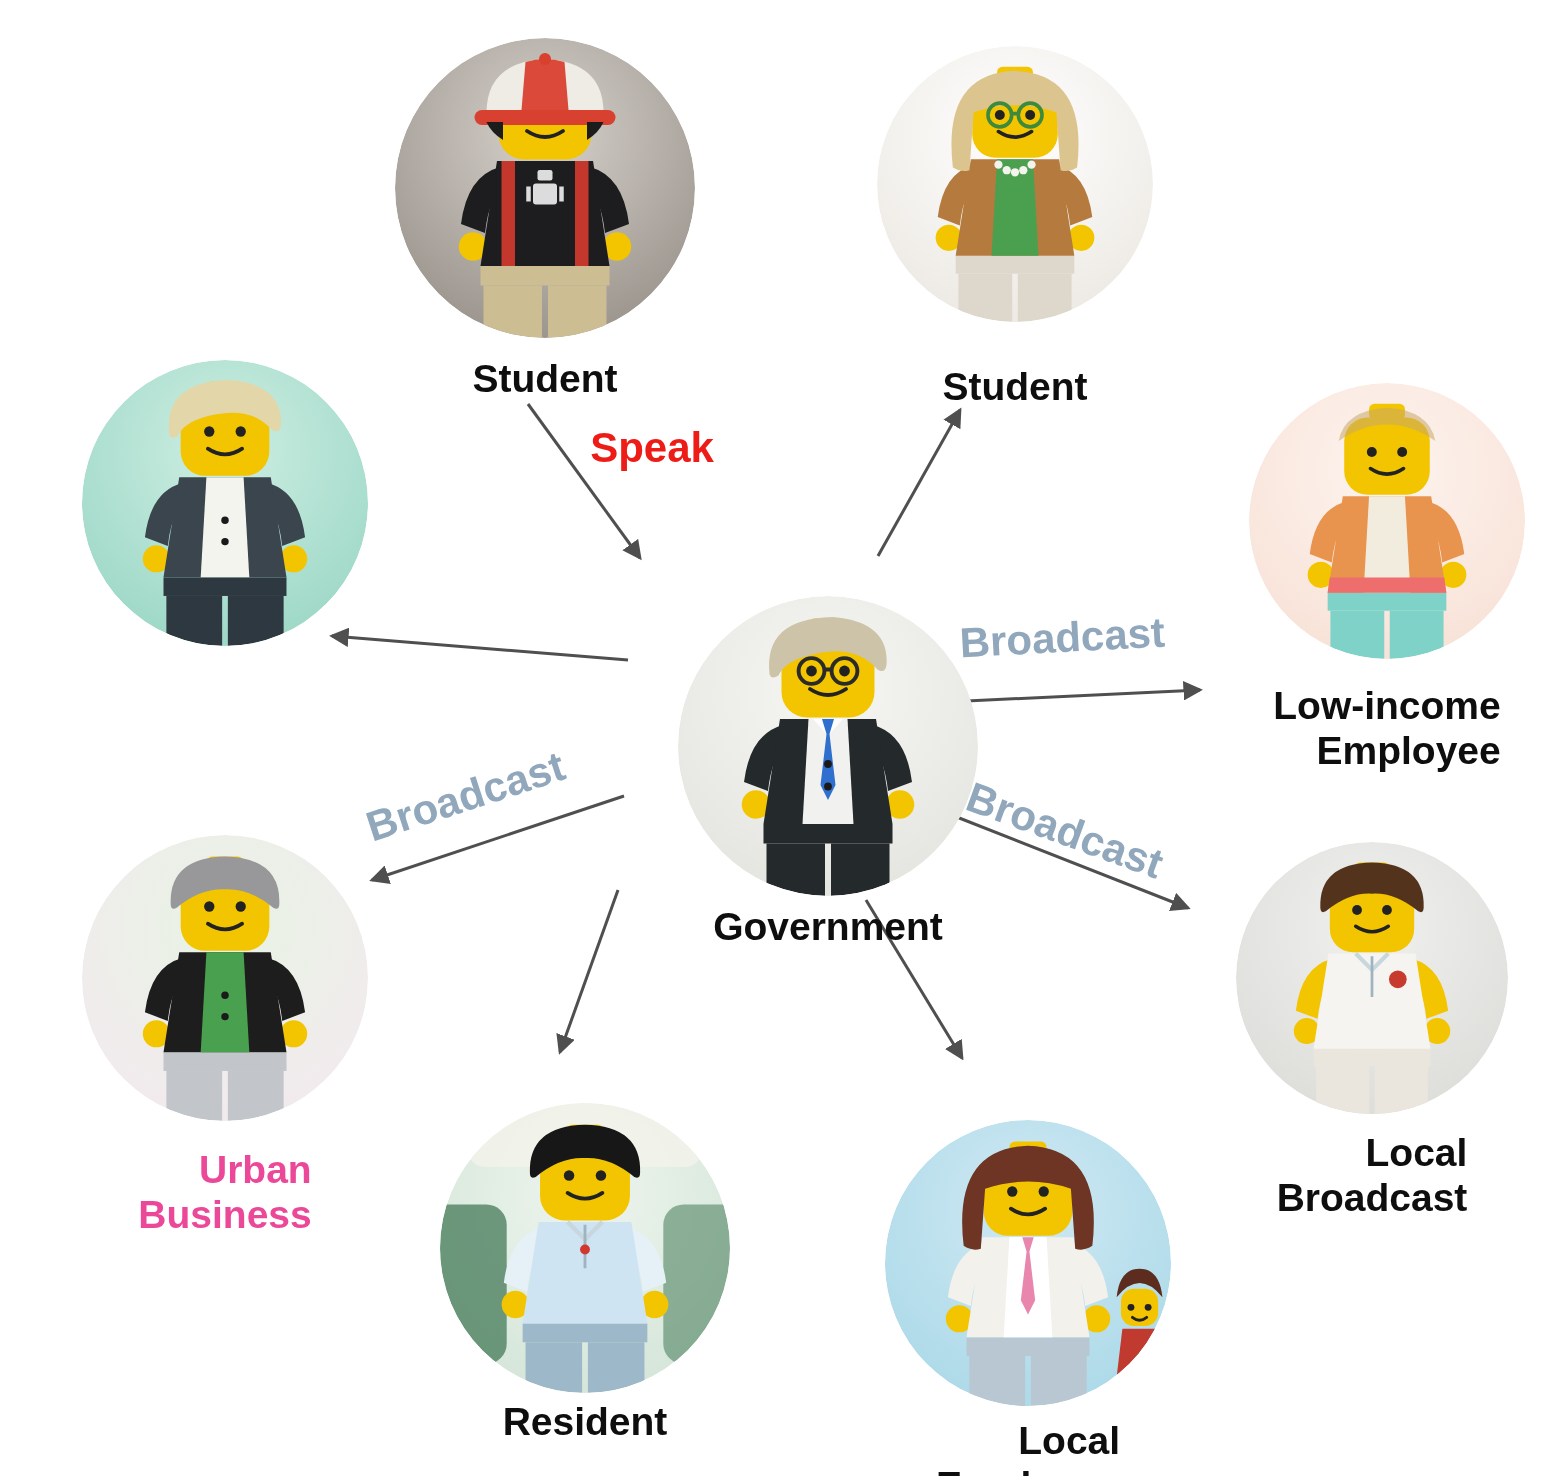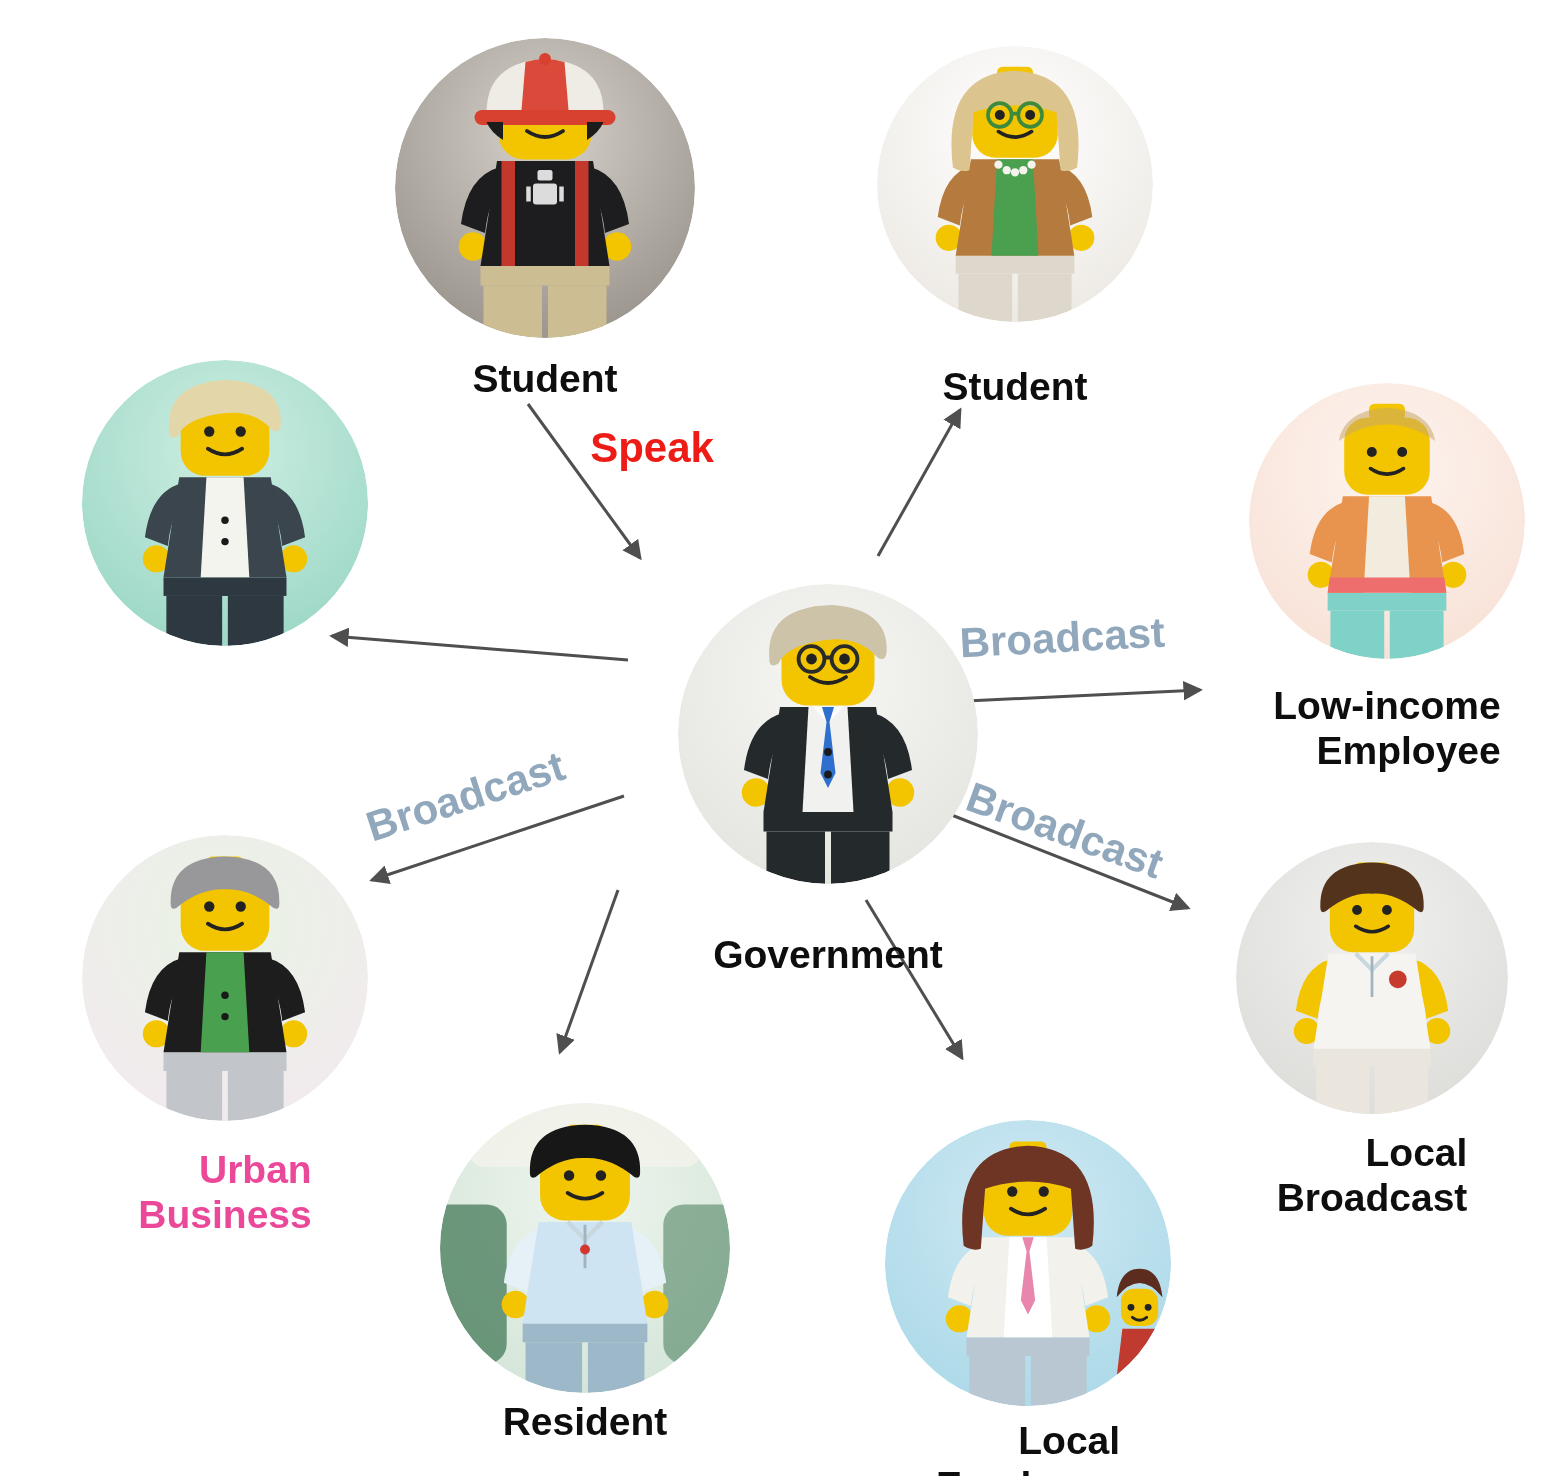--- a/index.html
+++ b/index.html
@@ -372,21 +372,21 @@
             </g>
           </g>
         </svg>
       </div>
     <figcaption class="node-label" style="margin-top: 12px; color: rgb(14, 14, 14);">
       <span class="line">Local</span>
       <span class="line">Employee</span>
     </figcaption>
   </figure>
 
-  <figure class="node" style="left: 578px; top: 568px; gap: 40px;">
+  <figure class="node" style="left: 578px; top: 580px;">
     <div class="avatar" style="height: 300px; width: 300px;">
         <svg viewBox="0 0 200 200">
           <defs>
             <radialGradient id="bgu8" cx="50%" cy="32%" r="85%">
               <stop offset="0%" stop-color="#f6f6f3"></stop>
               <stop offset="100%" stop-color="#e1e1dc"></stop>
             </radialGradient>
             <clipPath id="clu8">
               <circle cx="100" cy="100" r="100"></circle>
             </clipPath>

